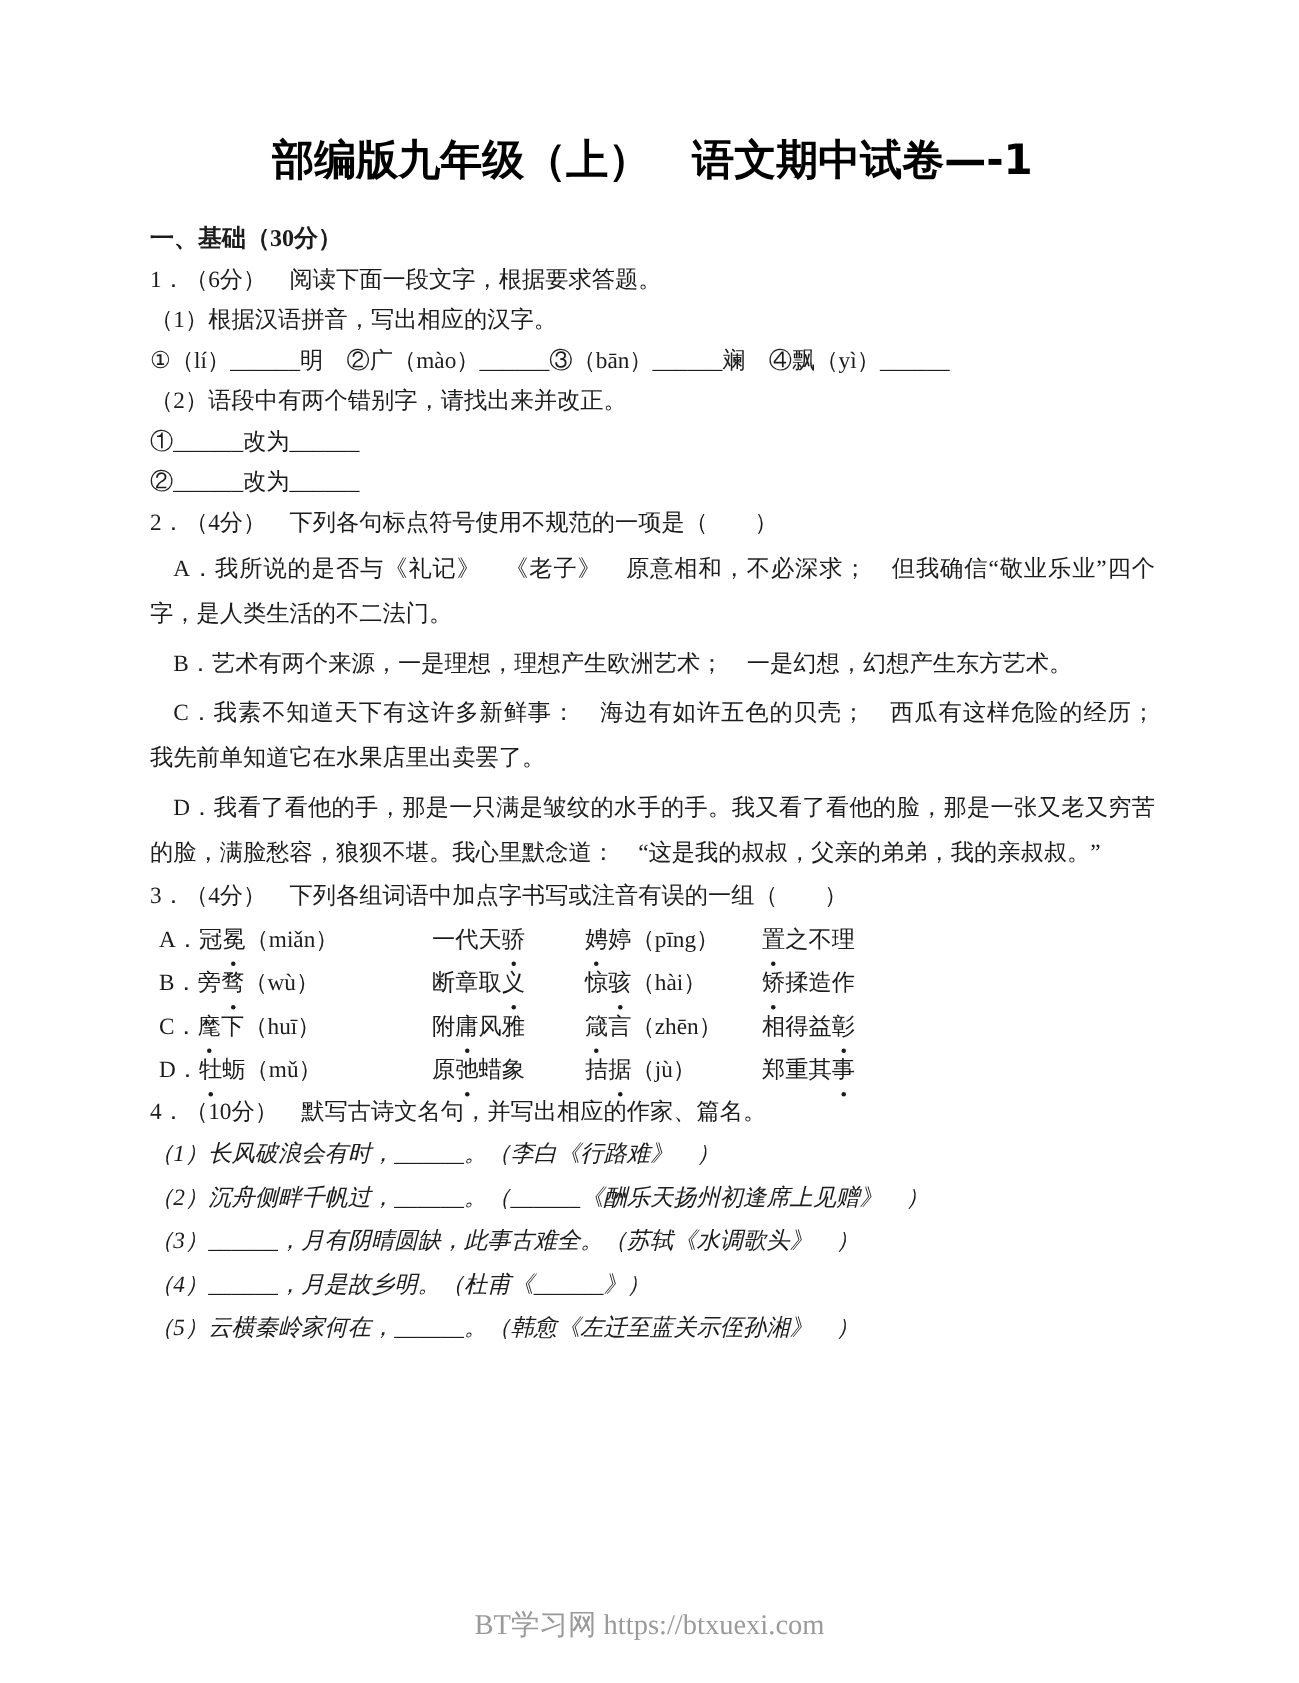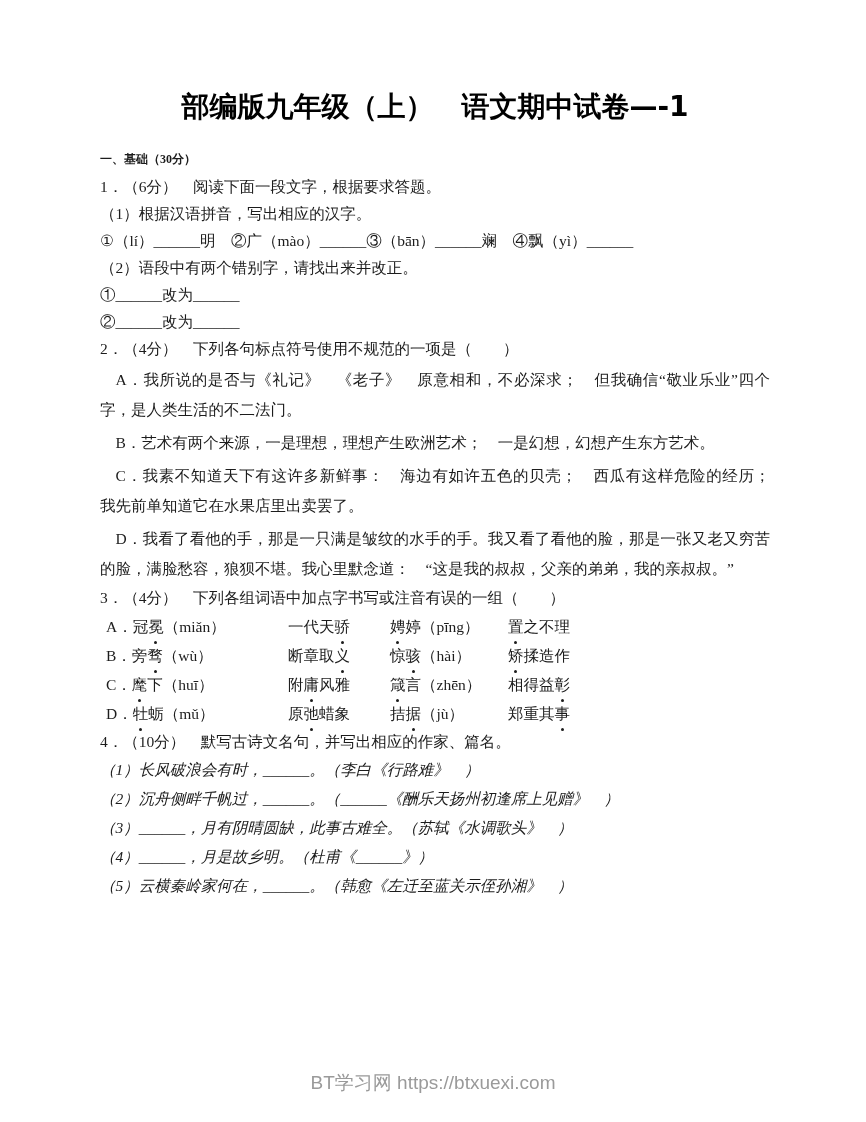--- a/index.html
+++ b/index.html
@@ -16,21 +16,21 @@
   }
   .title {
     margin:0 0 24px 0;
     text-align:center;
     font-family:"DejaVu Sans","Liberation Sans",sans-serif;
     font-weight:bold;
     font-size:28px;
     line-height:30px;
     color:#000;
   }
-  .sec-heading { font-weight:bold; font-size:12px; line-height:27px; }
+  .sec-heading { font-weight:bold; font-size:16px; line-height:27px; }
   .line { line-height:27px; text-align:left; }
   .passage {
     margin:0;
     text-indent:2em;
     text-align:justify;
     line-height:36px;
   }
   .option {
     margin:3px 0 0 0;
     text-indent:1em;
@@ -53,21 +53,21 @@
     bottom:-3px;
     width:3px; height:3px;
     border-radius:50%;
     background:#1c1c1c;
   }
   .footer {
     position:absolute;
     left:0; right:0;
     bottom:26px;
     text-align:center;
-    font-family:Liberation Sans, sans-serif;
+    font-family:Liberation Serif, serif;
     font-size:19px;
     color:#9a9a9a;
     margin-top:36px;
   }
 </style>
 </head>
 <body>
 
 <div class="page">
 

